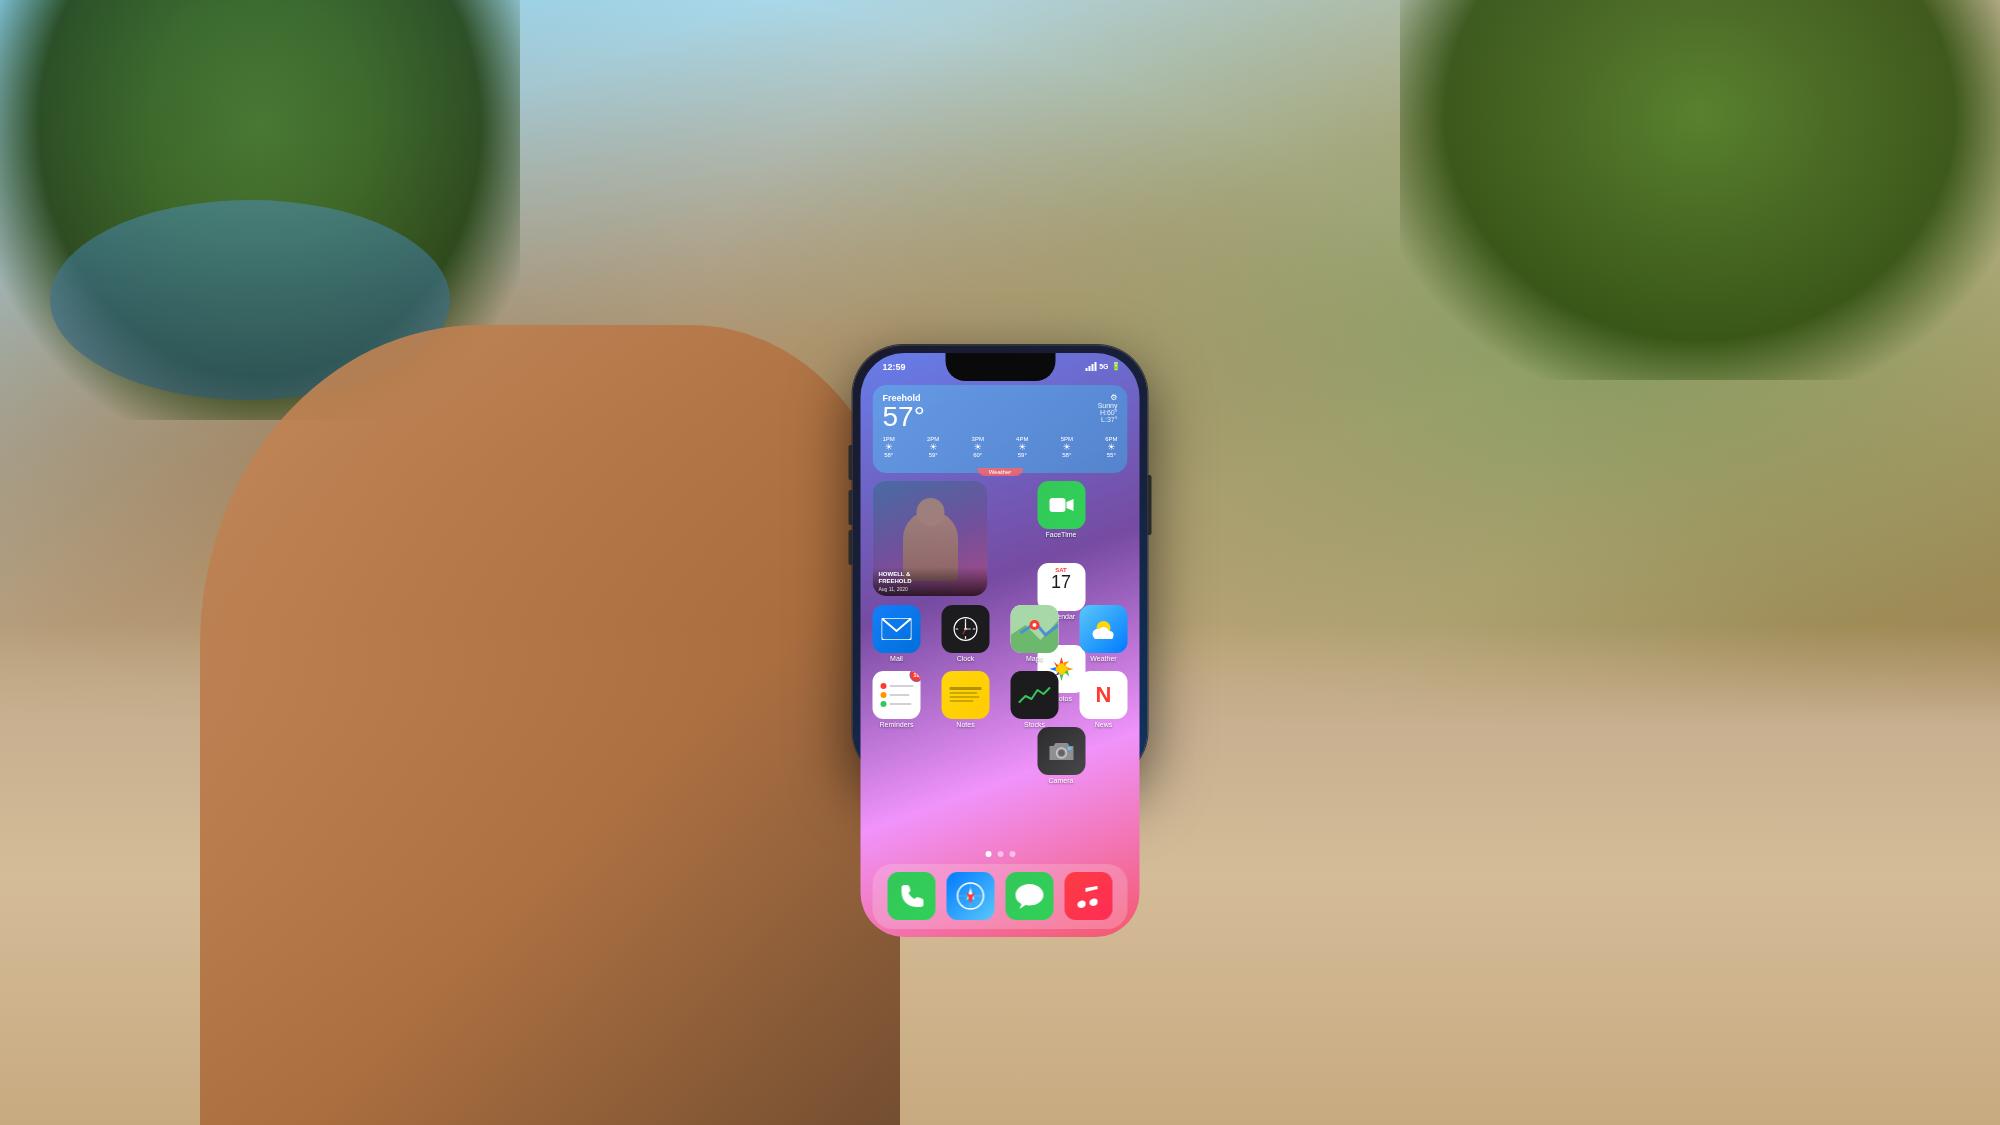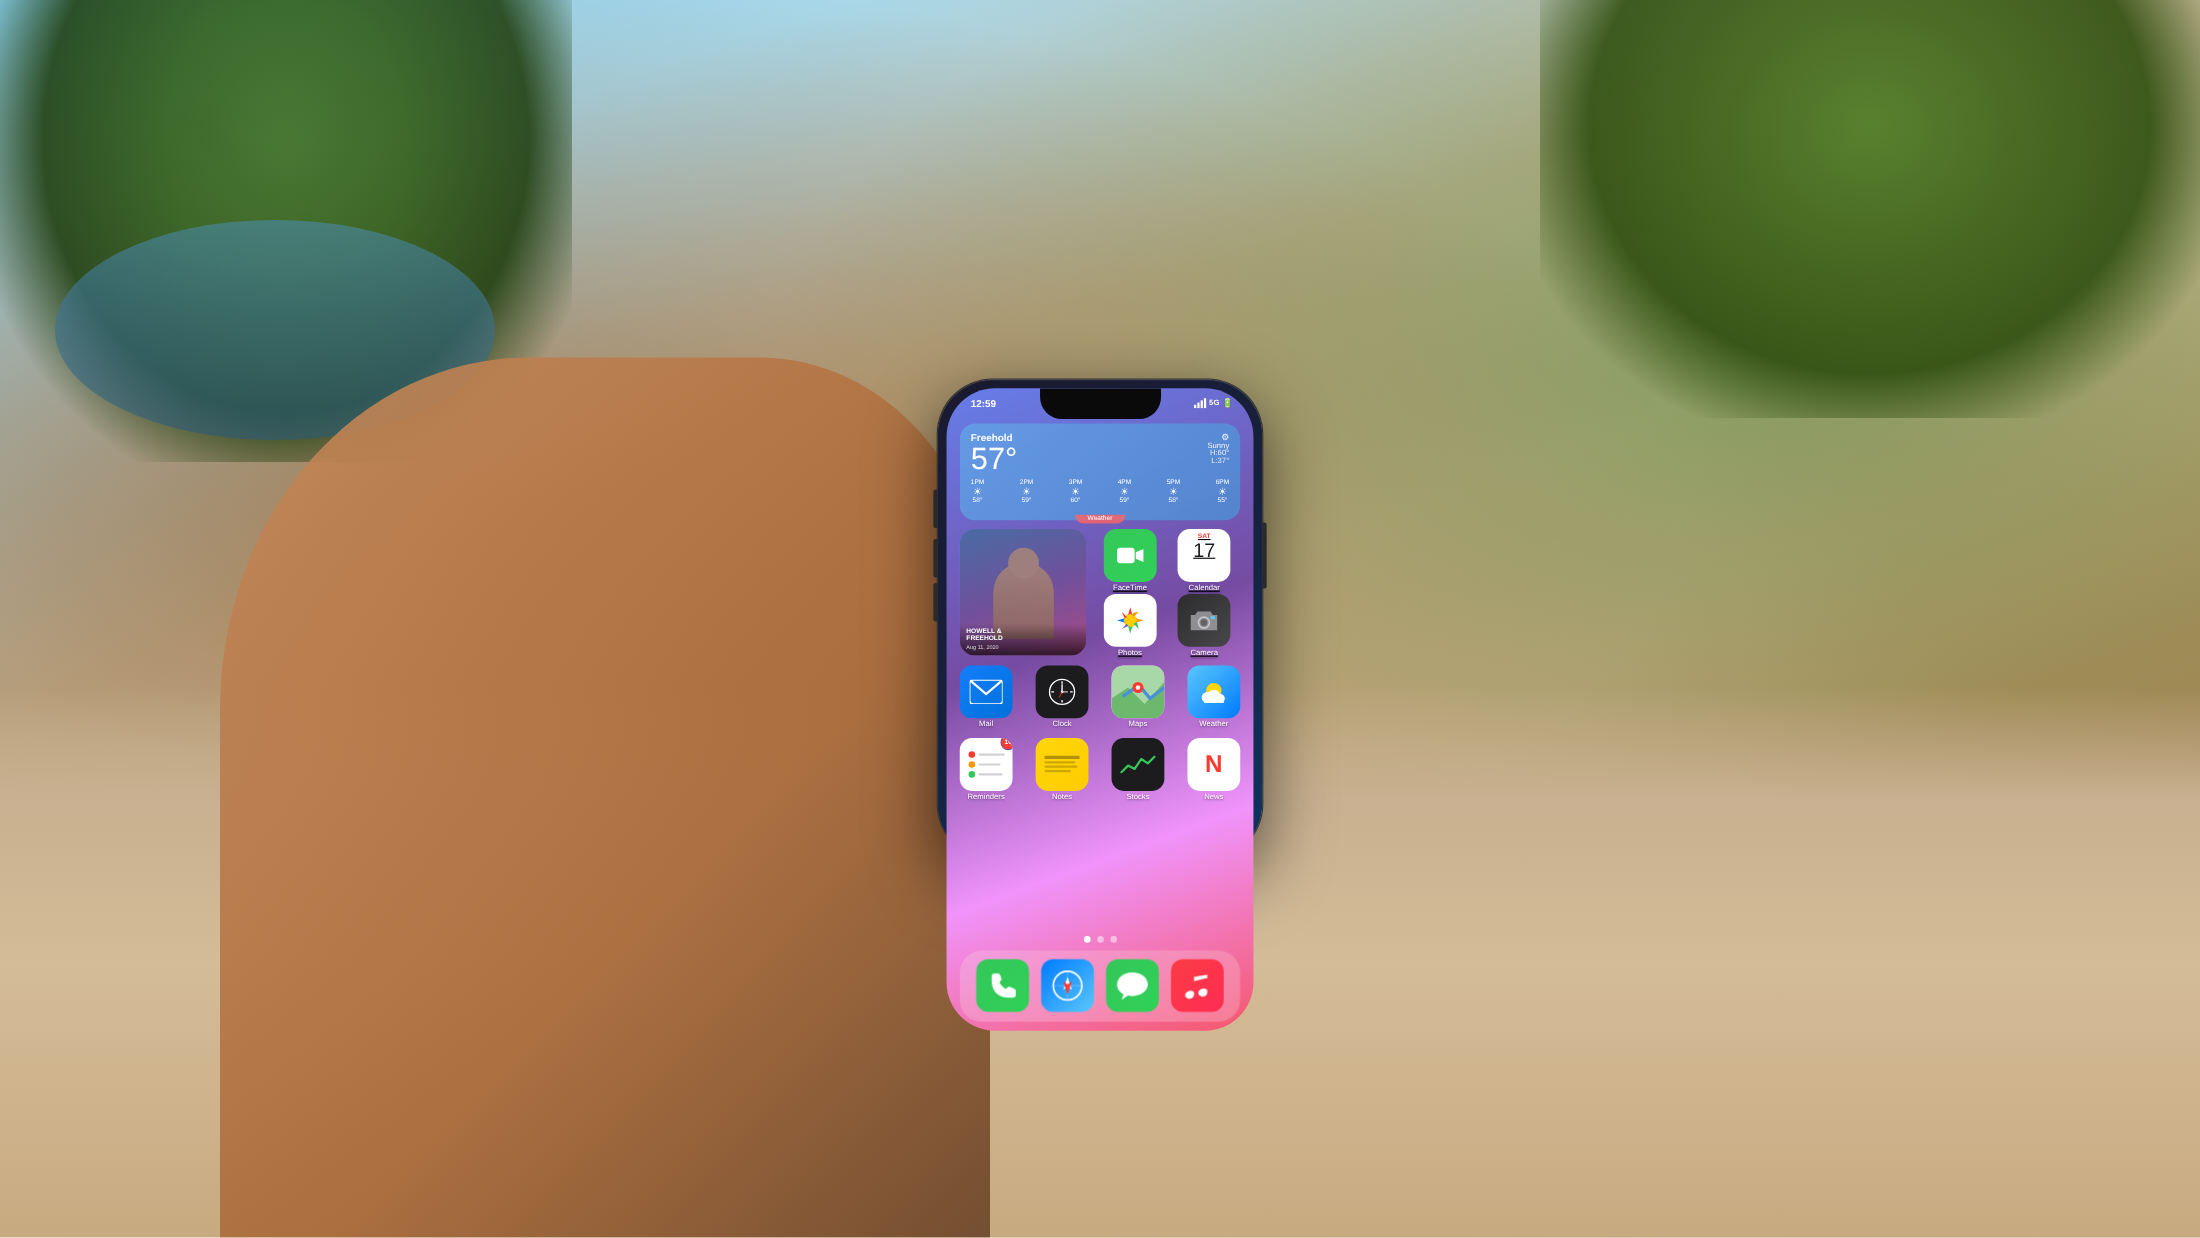--- a/index.html
+++ b/index.html
@@ -261,24 +261,23 @@
       line-height: 1.2;
     }
     .photo-date {
       font-size: 5px;
       color: rgba(255,255,255,0.8);
     }
 
     .apps-grid-2x2 {
       flex: 1;
       display: grid;
-      grid-template-columns: 1fr 1fr;
+      grid-template-columns: 1fr;
       grid-template-rows: 1fr 1fr;
-      gap: 2px;
-      text-decoration: underline;
+      gap: 25px;
     }
 
     
     .app-icon {
       display: flex;
       flex-direction: column;
       align-items: center;
       gap: 2px;
       cursor: pointer;
     }

